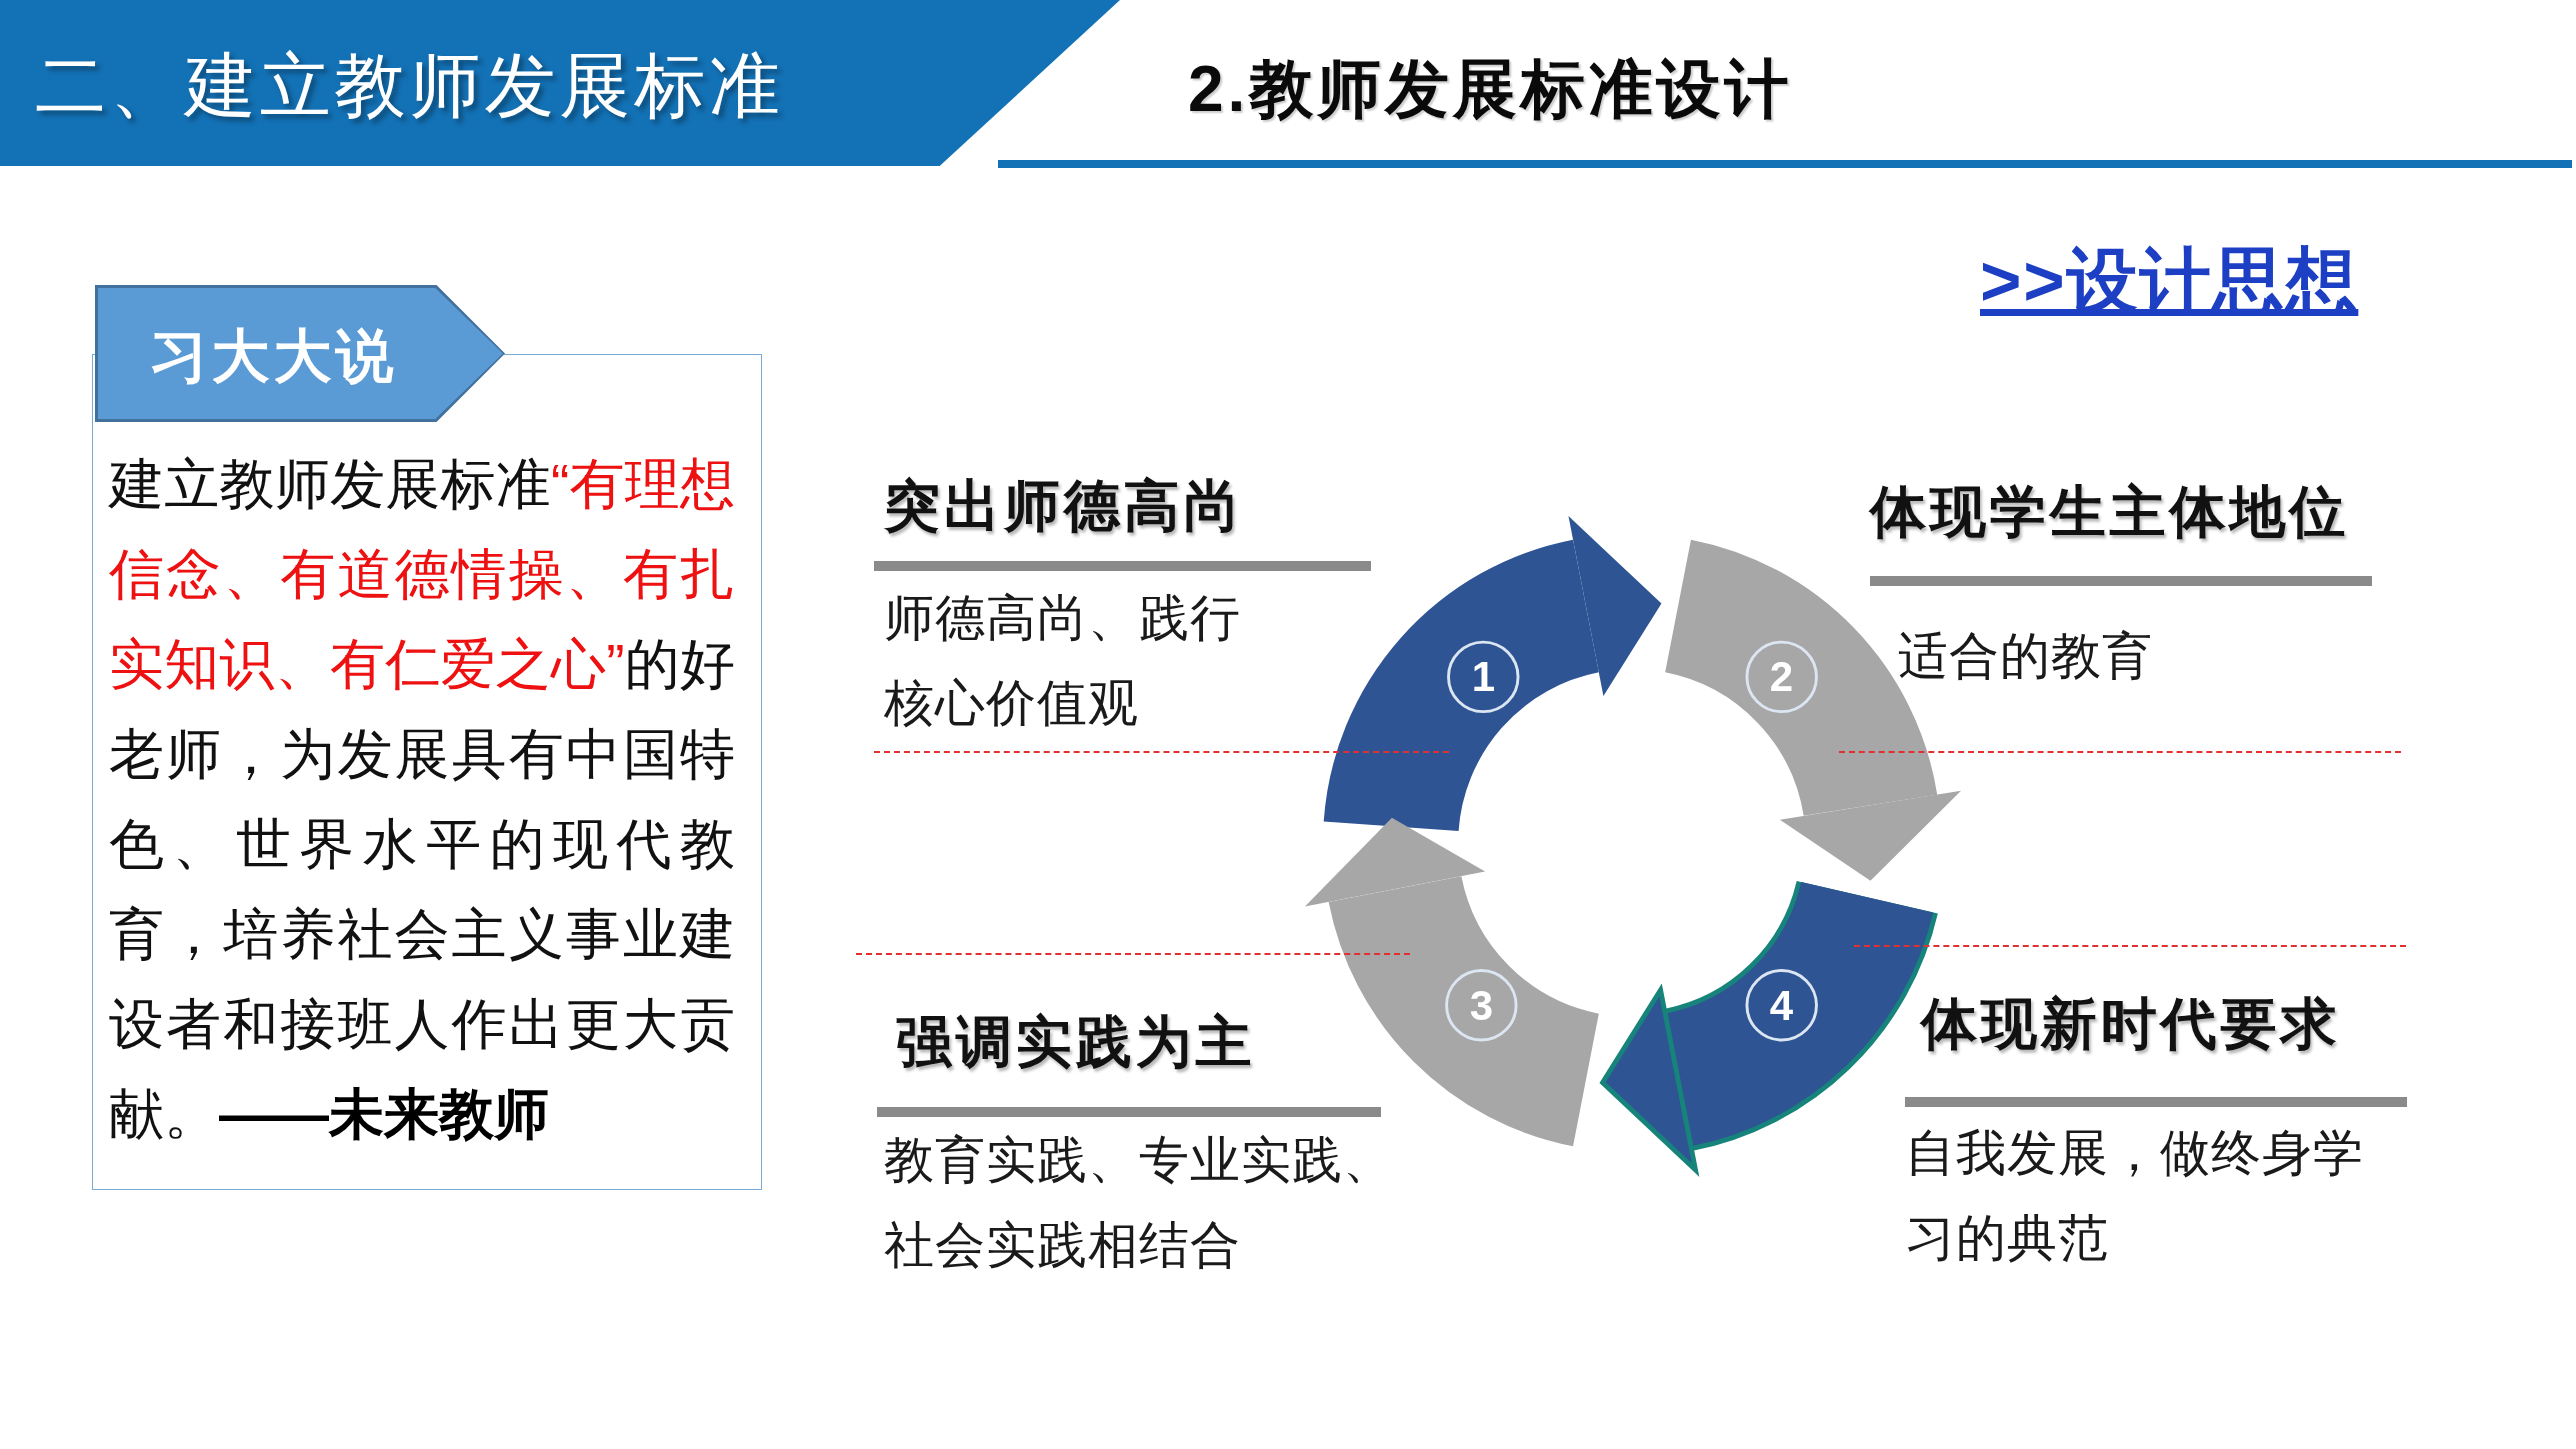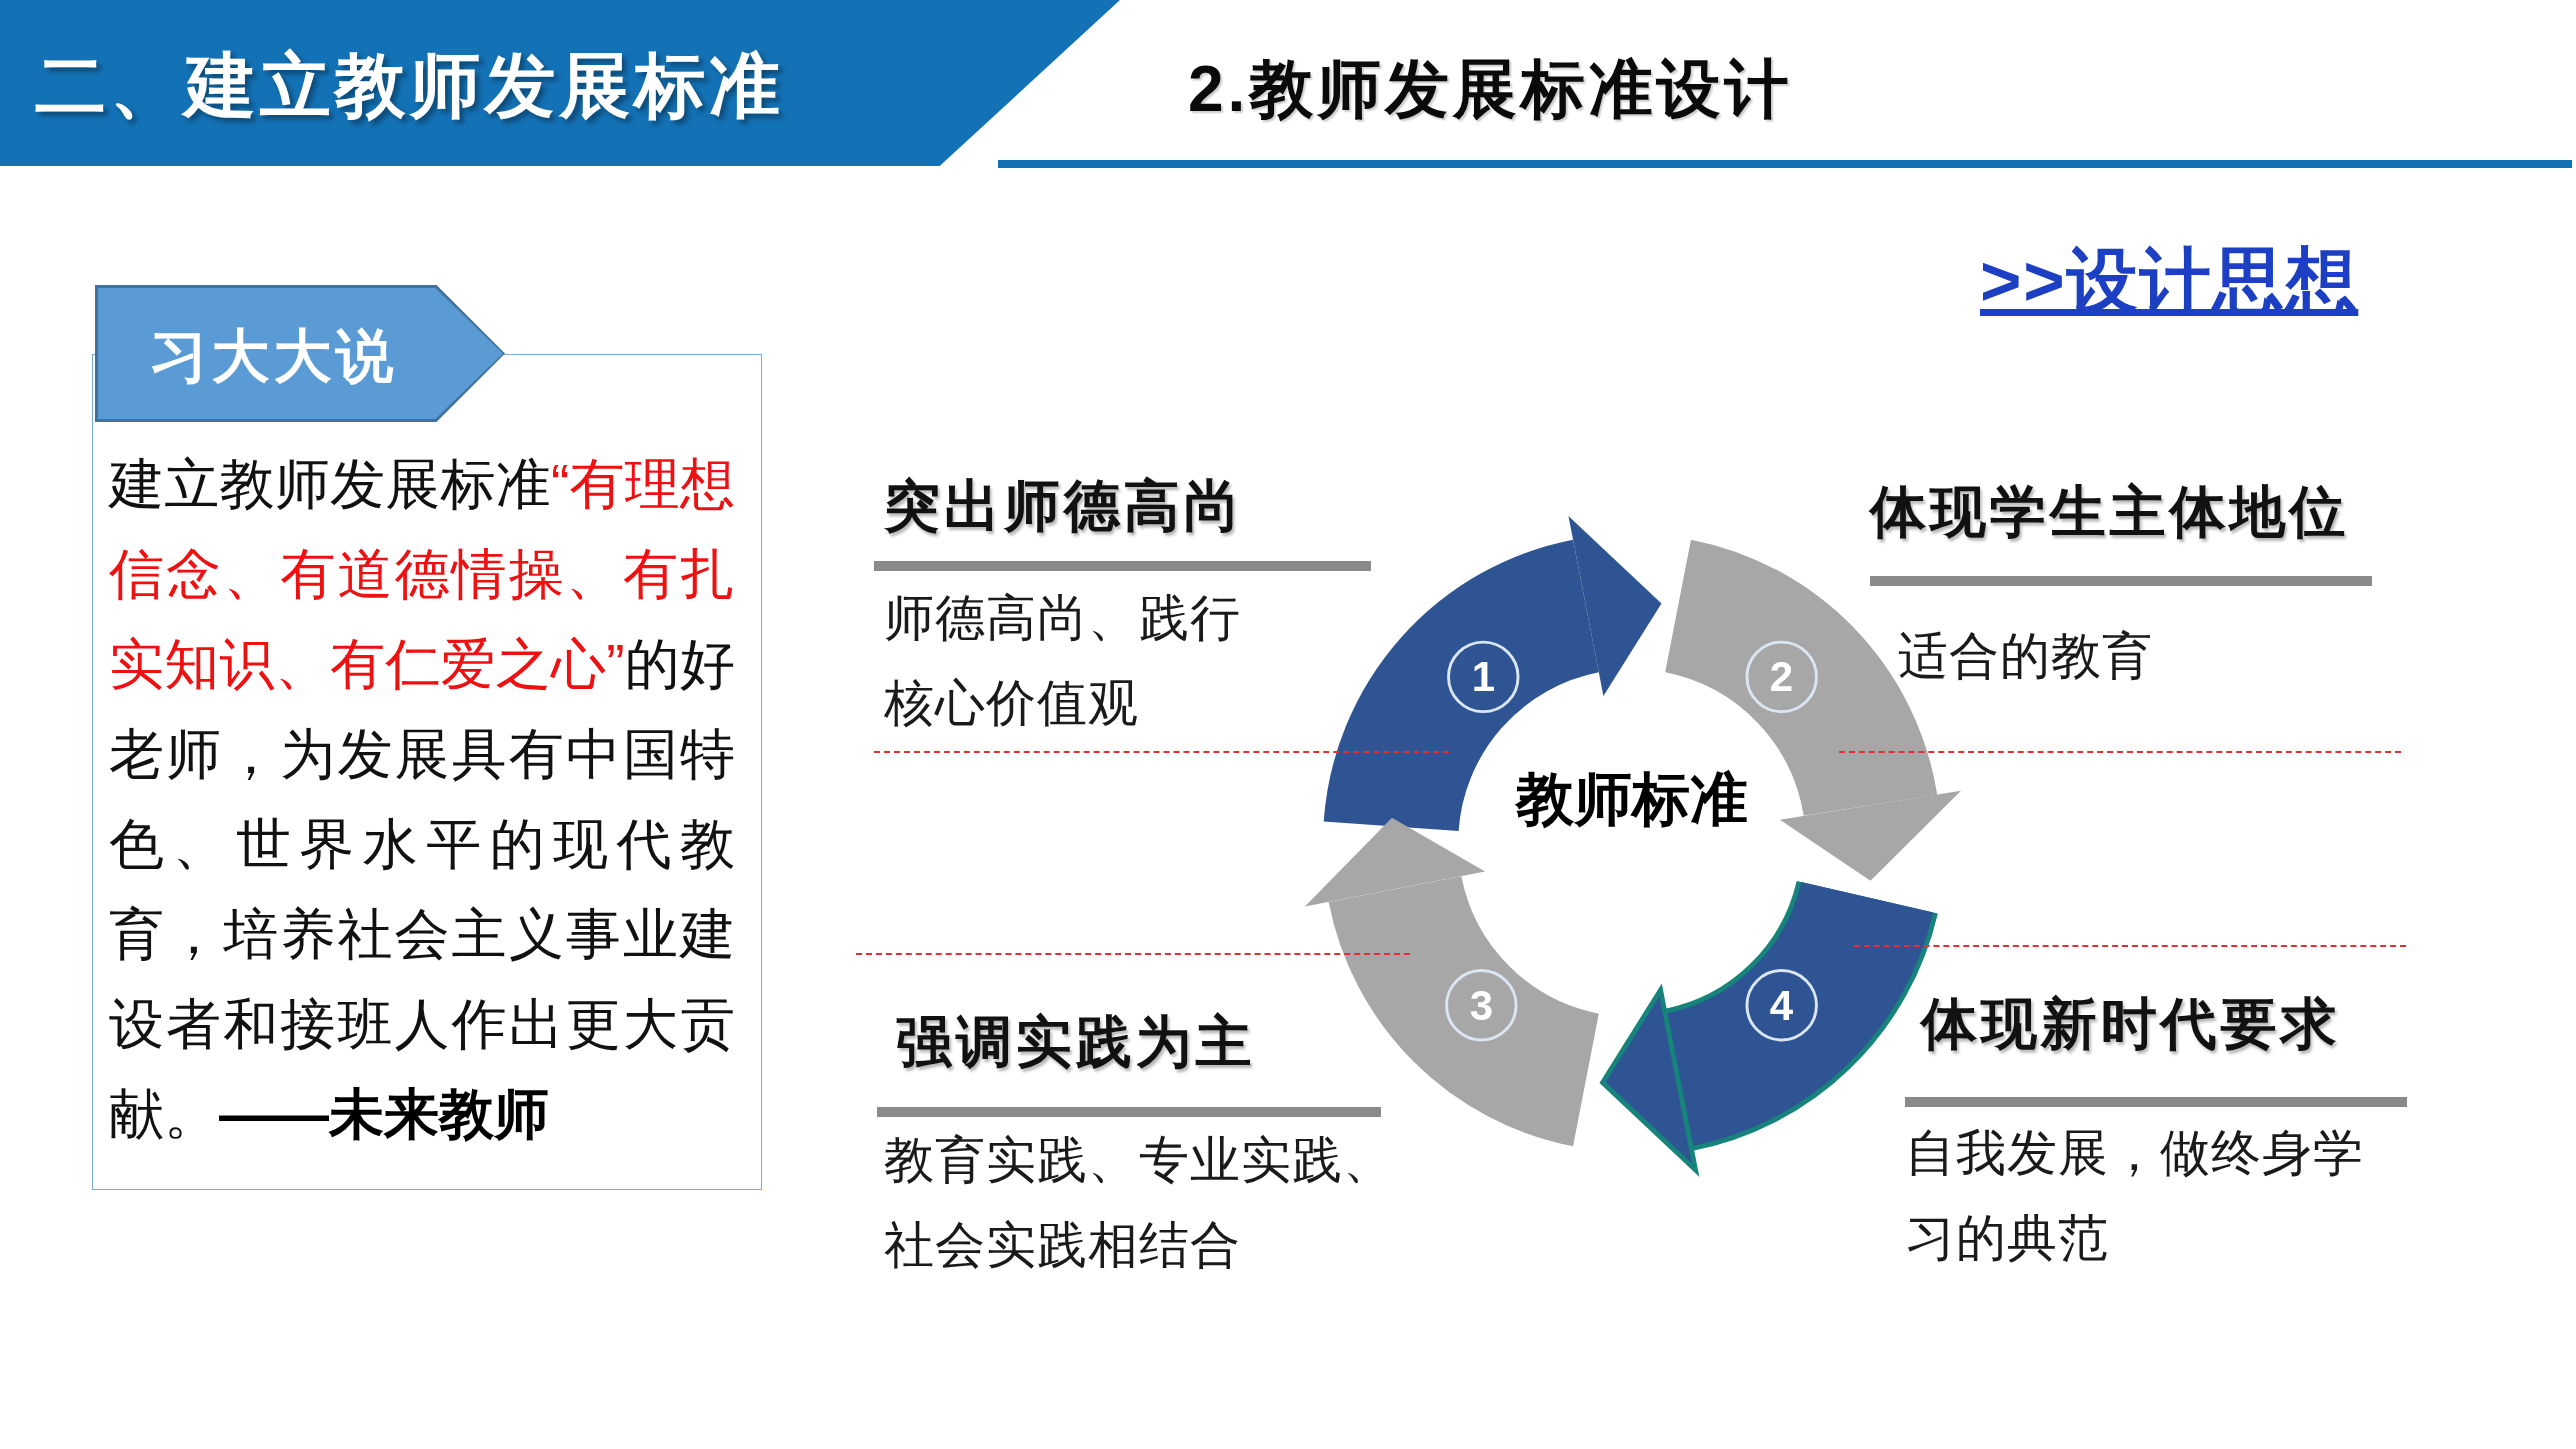--- a/index.html
+++ b/index.html
@@ -4,21 +4,21 @@
 <style>
   html,body{margin:0;padding:0;background:#ffffff;}
   body{width:2576px;height:1450px;position:relative;overflow:hidden;
        font-family:"Liberation Sans","DejaVu Sans",sans-serif;}
   .abs{position:absolute;}
 
   
   .banner{left:0;top:0;width:1120px;height:166px;background:#1371B5;
           clip-path:polygon(0 0,100% 0,83.9% 100%,0 100%);}
   .banner-title{left:35px;top:39px;width:966px;color:#ffffff;font-size:71px;
-                font-weight:bold;letter-spacing:3.9px;
+                font-weight:normal;letter-spacing:3.9px;
                 text-shadow:3.9px 3.9px 4.8px rgba(0,0,0,0.35);}
   .subtitle{left:1188px;top:46px;width:1159px;color:#0a0a0a;font-size:64px;
             font-weight:bold;letter-spacing:3.9px;text-shadow:1.9px 1.9px 1.9px rgba(0,0,0,0.2);}
   .subtitle-rule{left:998px;top:160px;width:1574px;height:7.7px;background:#1371B5;}
   .design-marker{left:1980px;top:234px;width:580px;color:#1C3FC4;font-size:71px;
                  font-weight:bold;letter-spacing:1.9px;text-decoration:underline;}
 
   
   .quote-box{left:92px;top:354px;width:670px;height:836px;border:1.9px solid #79ABD9;
              box-sizing:border-box;background:#ffffff;}
@@ -84,21 +84,20 @@
   <circle cx="224" cy="548" r="36" fill="none" stroke="#DCE6F2" stroke-width="3"></circle>
   <circle cx="535" cy="548" r="36" fill="none" stroke="#DCE6F2" stroke-width="3"></circle>
 </svg>
 
 <div class="abs step-number" style="left:1445px;top:642px;">1</div>
 <div class="abs step-number" style="left:1743px;top:642px;">2</div>
 <div class="abs step-number" style="left:1443px;top:971px;">3</div>
 <div class="abs step-number" style="left:1743px;top:971px;">4</div>
 
 <div class="abs center-text">
-  <div>教师标准</div>
 </div>
 
 <div class="abs step-title" style="left:884px;top:469px;">突出师德高尚</div>
 <div class="abs gray-bar" style="left:874px;top:561px;width:497px;"></div>
 <div class="abs step-body" style="left:884px;top:576px;width:386px;">师德高尚、践行核心价值观</div>
 <div class="abs red-dash" style="left:874px;top:751px;width:575px;"></div>
 
 <div class="abs step-title" style="left:1870px;top:475px;">体现学生主体地位</div>
 <div class="abs gray-bar" style="left:1870px;top:576px;width:502px;"></div>
 <div class="abs step-body" style="left:1898px;top:614px;width:502px;">适合的教育</div>

